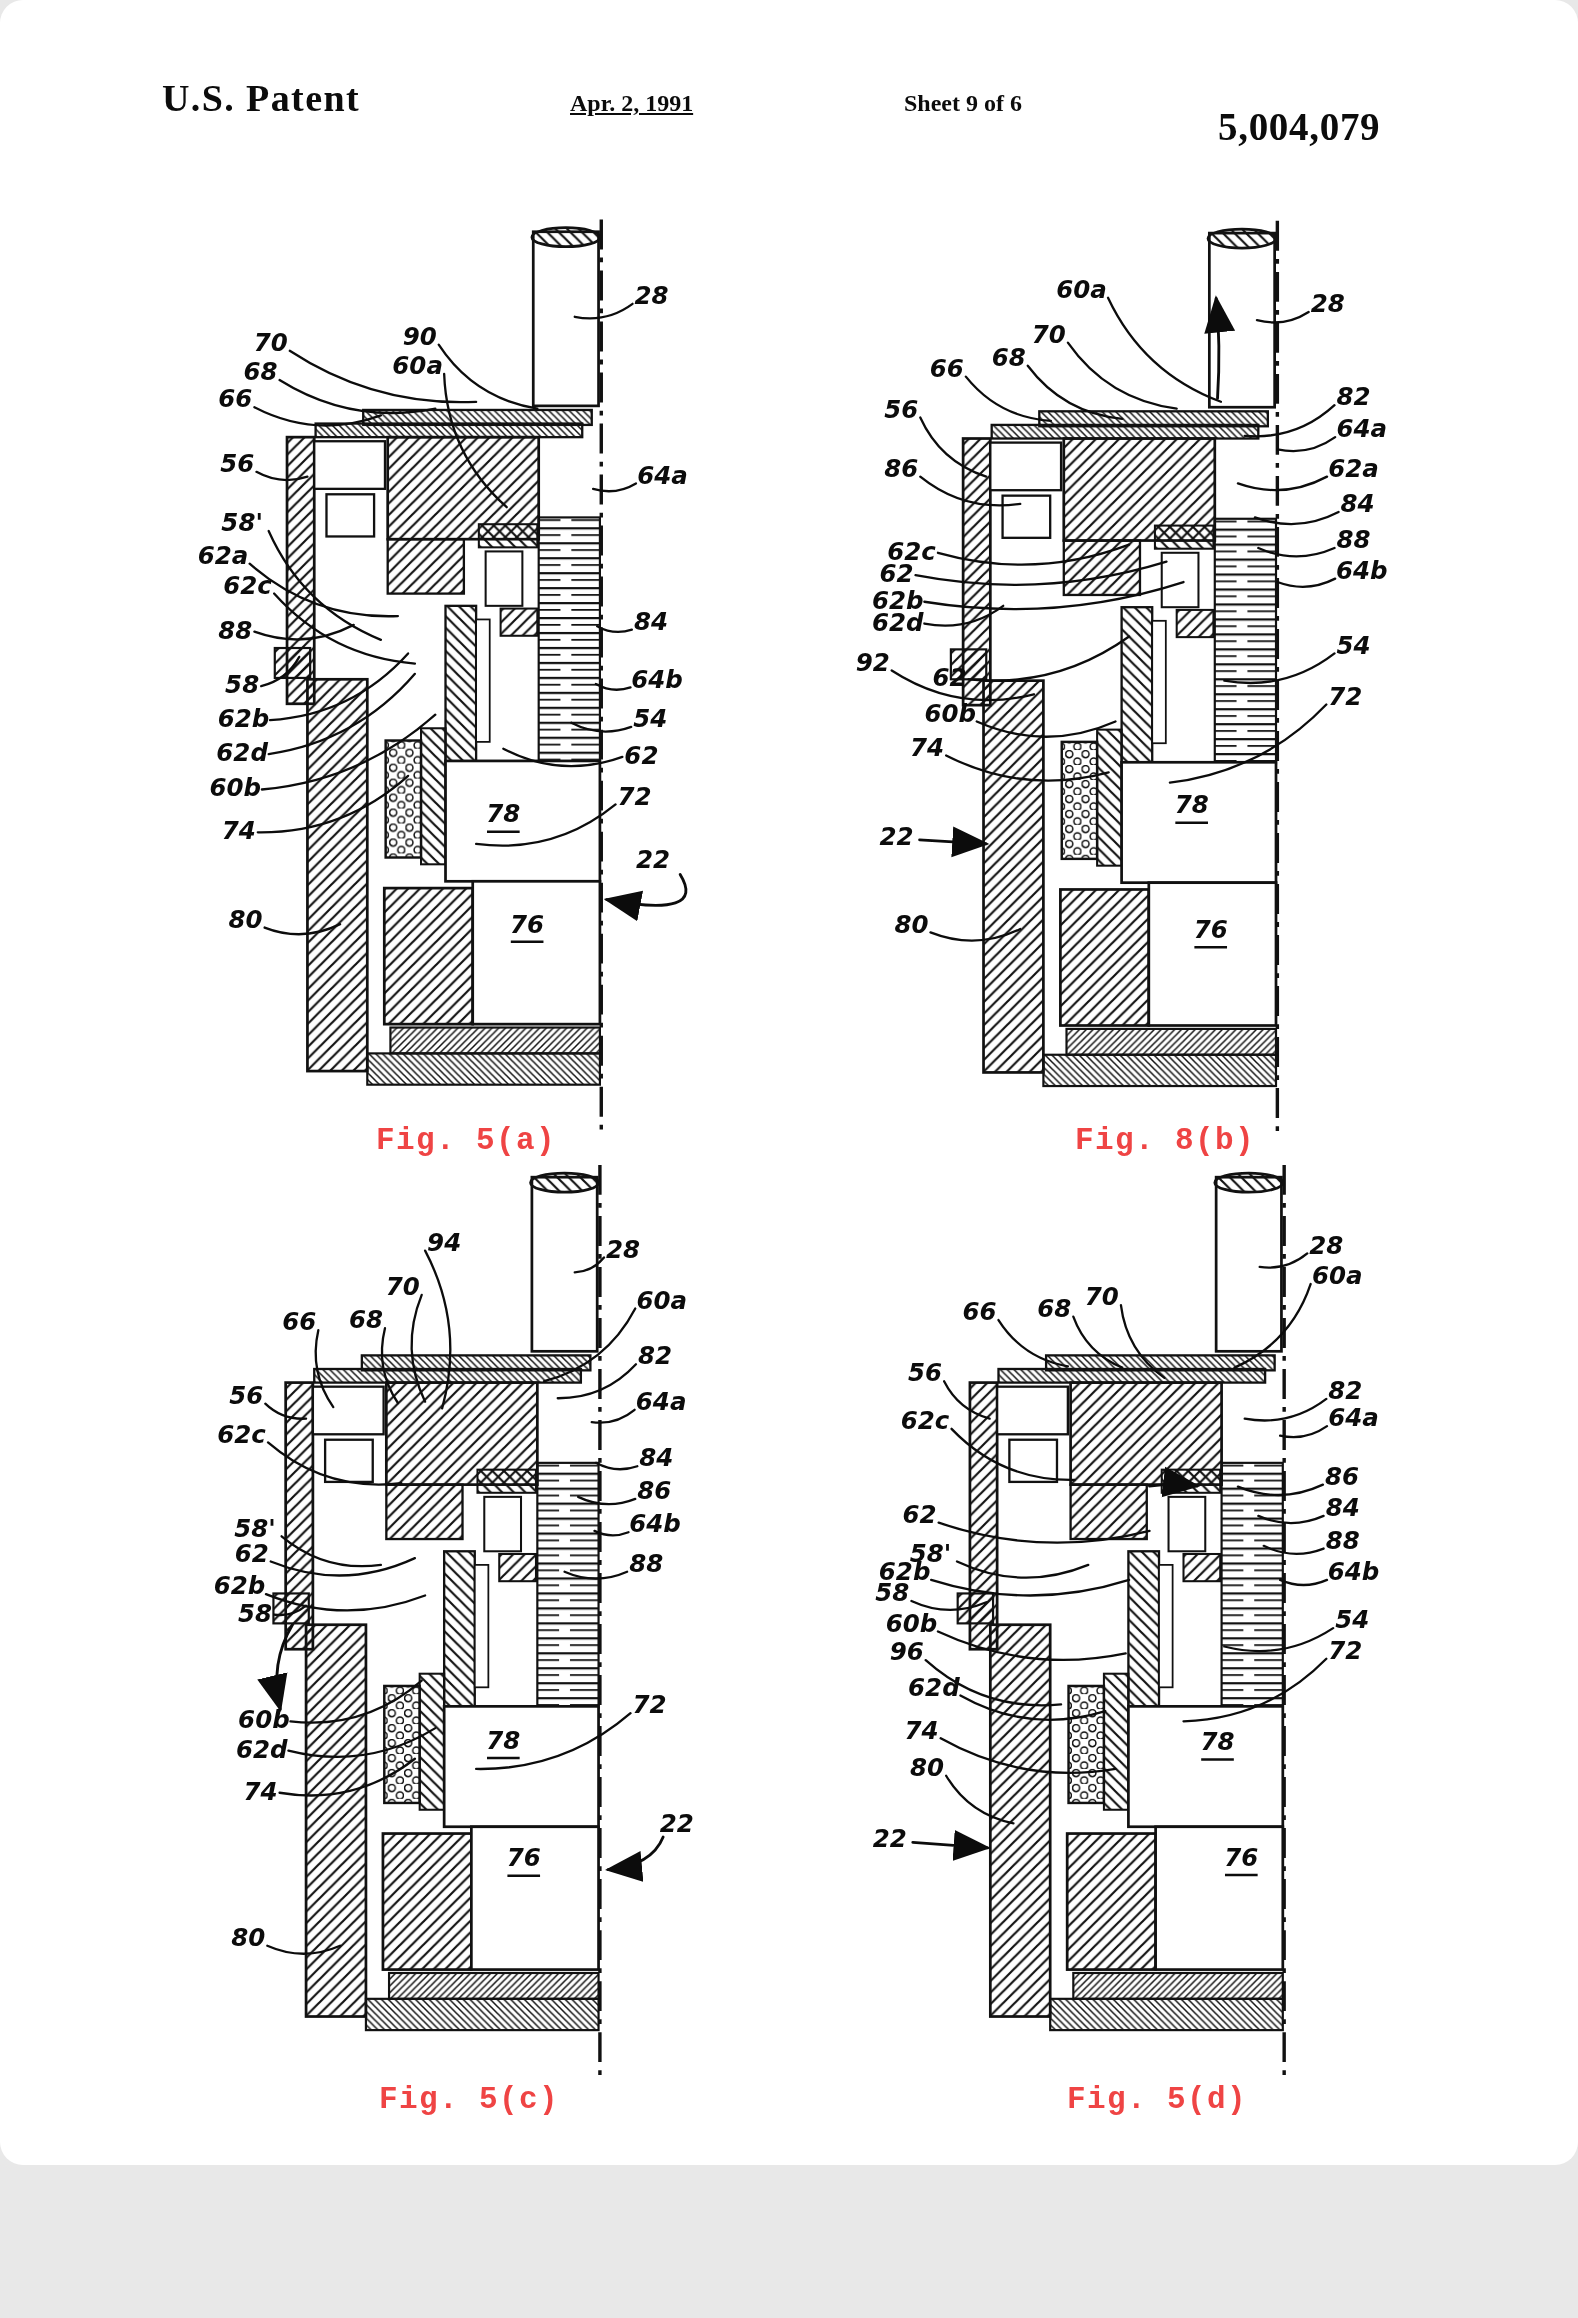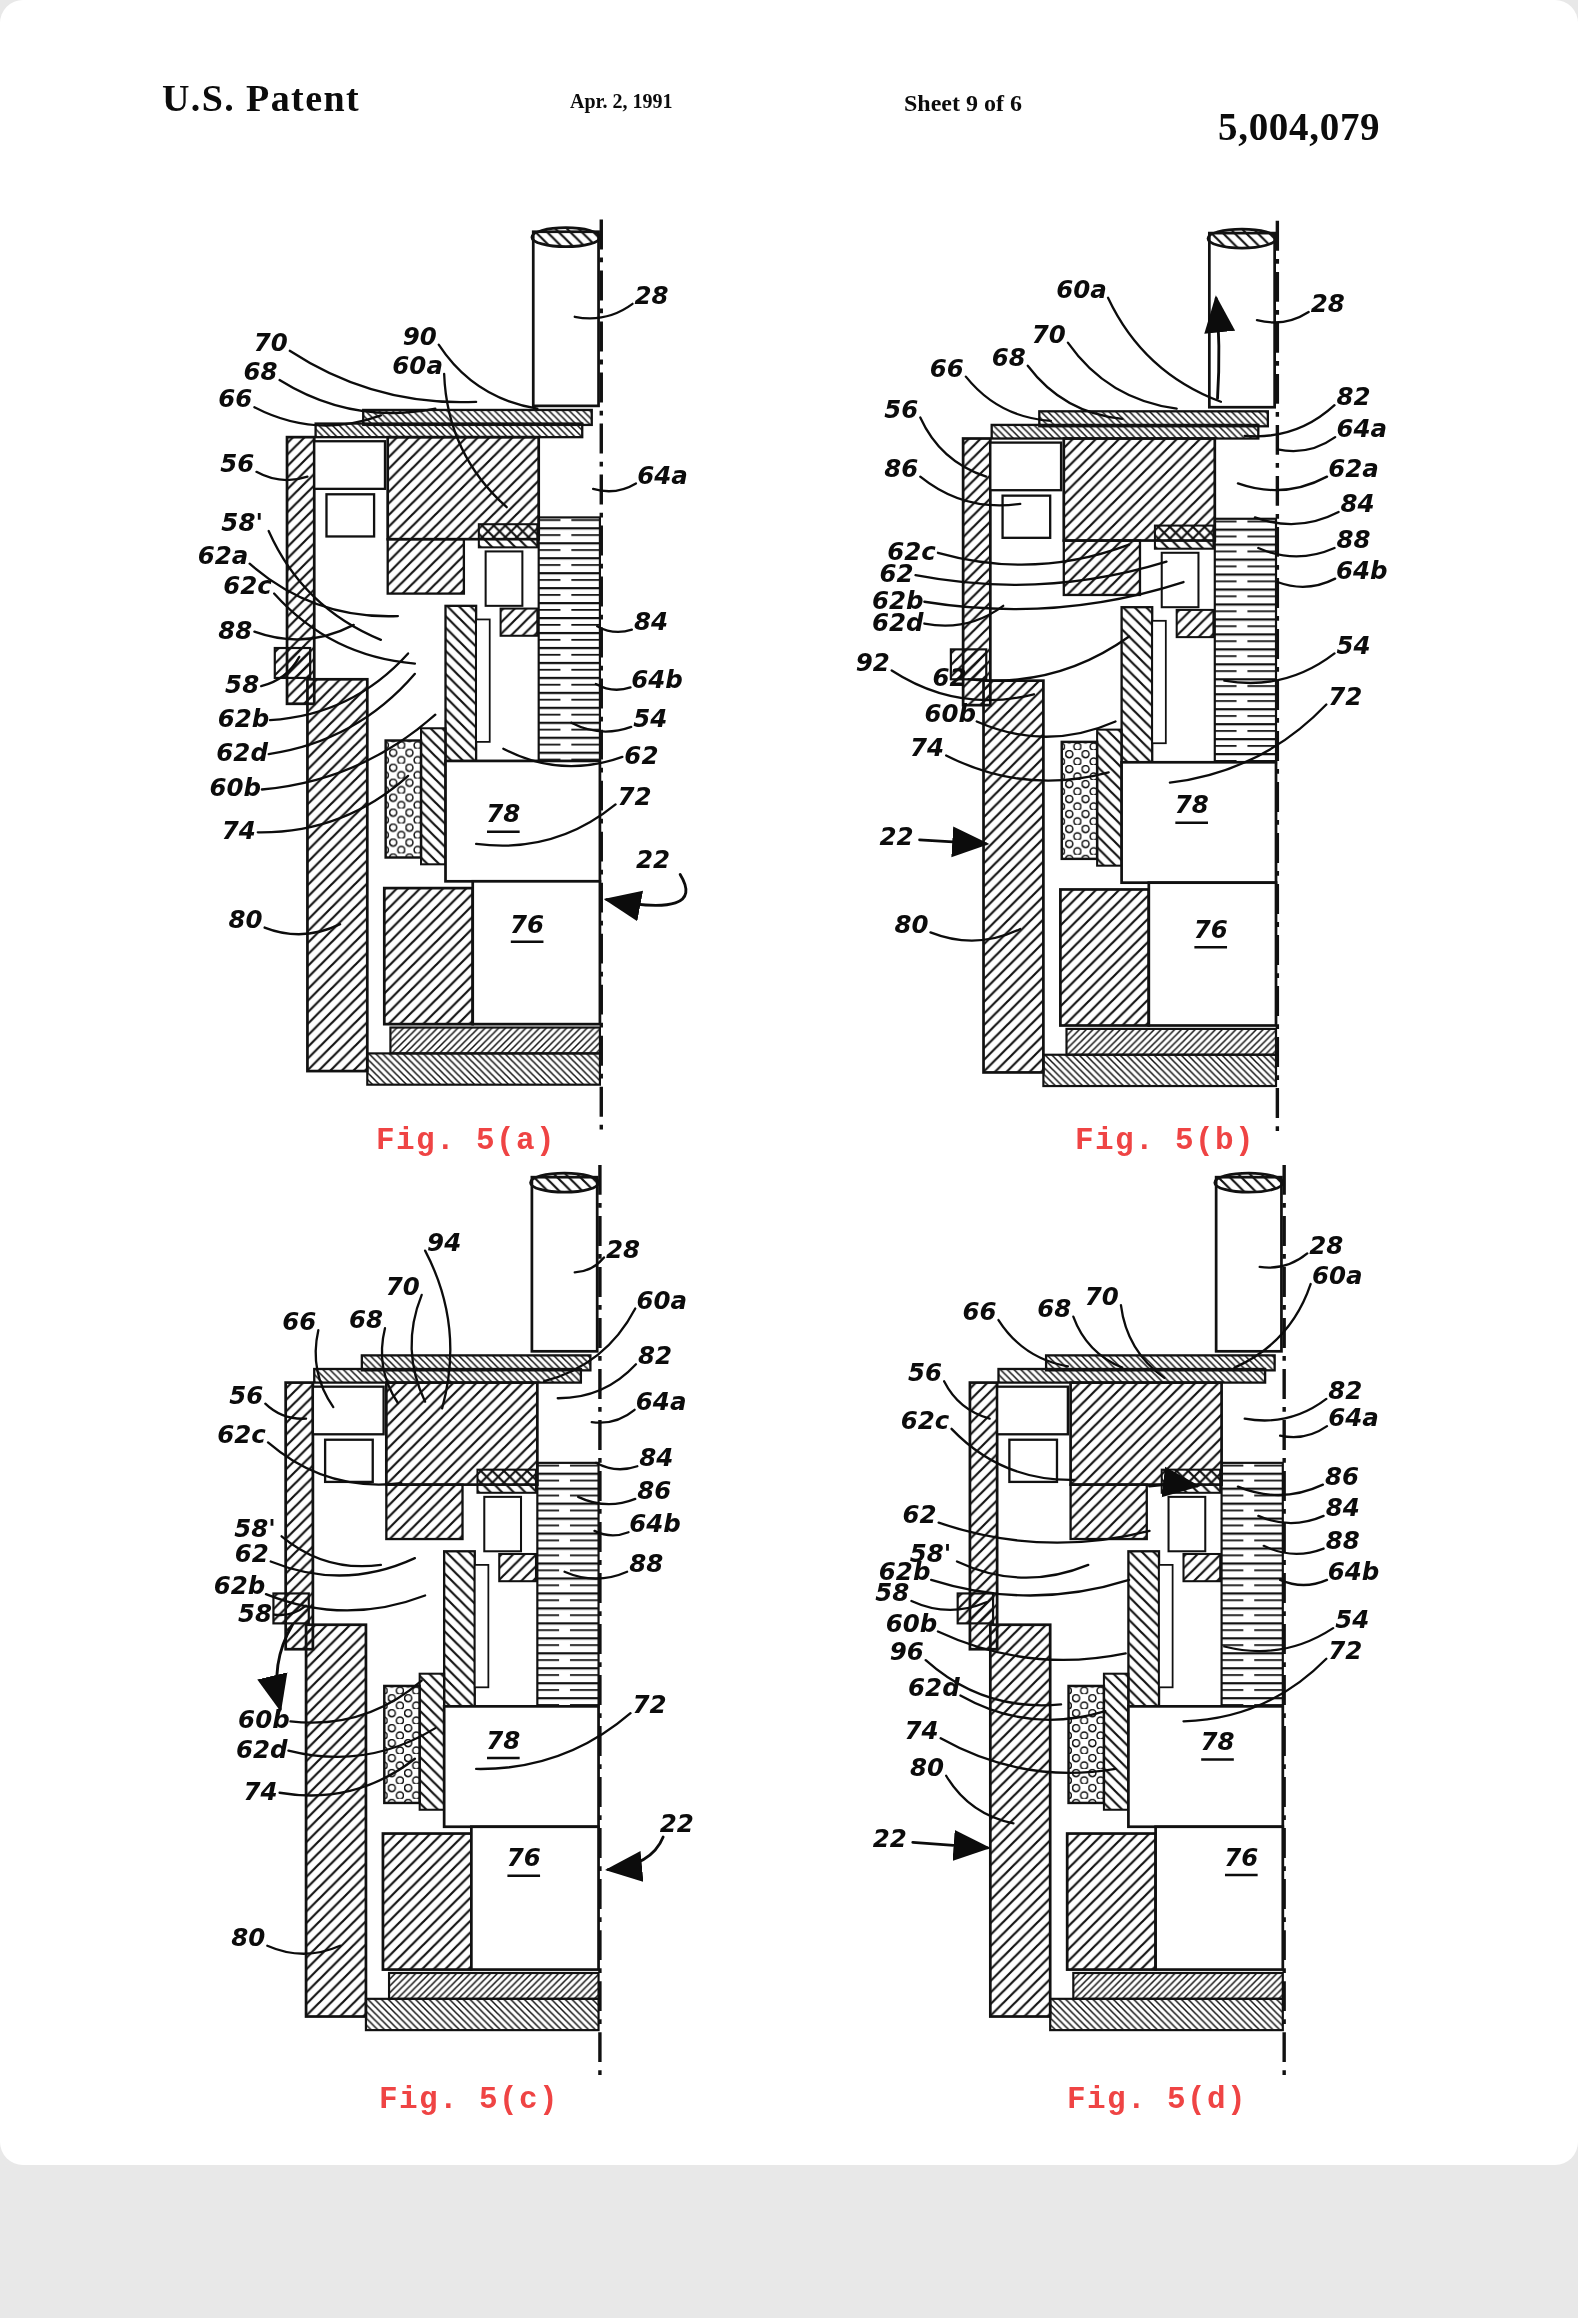--- a/index.html
+++ b/index.html
@@ -1,20 +1,20 @@
 <!DOCTYPE html>
 <html style="font-size:11px"><head>
 <meta charset="utf-8">
 <style>
   html,body{margin:0;padding:0;background:#e8e8e8;}
   .page{position:relative;width:1578px;height:2165px;background:#ffffff;overflow:hidden;
         font-family:"Liberation Serif", serif;color:#0c0c0c;border-radius:23px;}
   .hdr{position:absolute;white-space:nowrap;}
   .h-title{left:162px;top:76px;font-size:38px;font-weight:700;letter-spacing:1.4px;}
-  .h-date{left:570px;top:90px;font-size:20px;font-weight:700;}
+  .h-date{left:570px;top:90px;font-size:24px;font-weight:700;text-decoration:underline;}
   .h-sheet{left:904px;top:90px;font-size:24px;font-weight:700;}
   .h-num{left:1218px;top:72px;font-size:39px;font-weight:700;letter-spacing:0.7px;margin-top:32px;}
   svg.drawing{position:absolute;left:0;top:0;}
   .caption{position:absolute;transform:translateX(-50%);white-space:nowrap;
            font-family:Liberation Mono, monospace;font-size:31px;font-weight:600;
            letter-spacing:1.4px;color:#ef4444;}
   .lbl{font-family:"DejaVu Sans", sans-serif;font-style:italic;font-weight:700;
        font-size:36px;fill:#0c0c0c;text-anchor:middle;dominant-baseline:middle;}
   .leader{fill:none;stroke:#0c0c0c;stroke-width:3.4;stroke-linecap:round;}
   .arrow{stroke-width:4.2;}
@@ -309,17 +309,17 @@
         <text x="1790" y="2562" class="lbl">78</text>
         <line x1="1766" x2="1814" y1="2586" y2="2586" class="ulline"></line>
         <text x="1825" y="2732" class="lbl">76</text>
         <line x1="1801" x2="1849" y1="2756" y2="2756" class="ulline"></line>
         <path d="M 1342 2708 Q 1396 2712 1452 2716" class="leader arrow" marker-end="url(#ah)"></path>
         <path d="M 1690 2184 Q 1726 2180 1760 2184" class="leader arrow" marker-end="url(#ah)"></path>
       </g>
   </svg>
 
   <div class="caption" style="left:466px;top:1123px;">Fig. 5(a)</div>
-  <div class="caption" style="left:1165px;top:1123px;">Fig. 5(b)</div>
+  <div class="caption" style="left:1165px;top:1123px;">Fig. 8(b)</div>
   <div class="caption" style="left:469px;top:2082px;">Fig. 5(c)</div>
   <div class="caption" style="left:1157px;top:2082px;">Fig. 5(d)</div>
 </div>
 
 
 </body></html>

